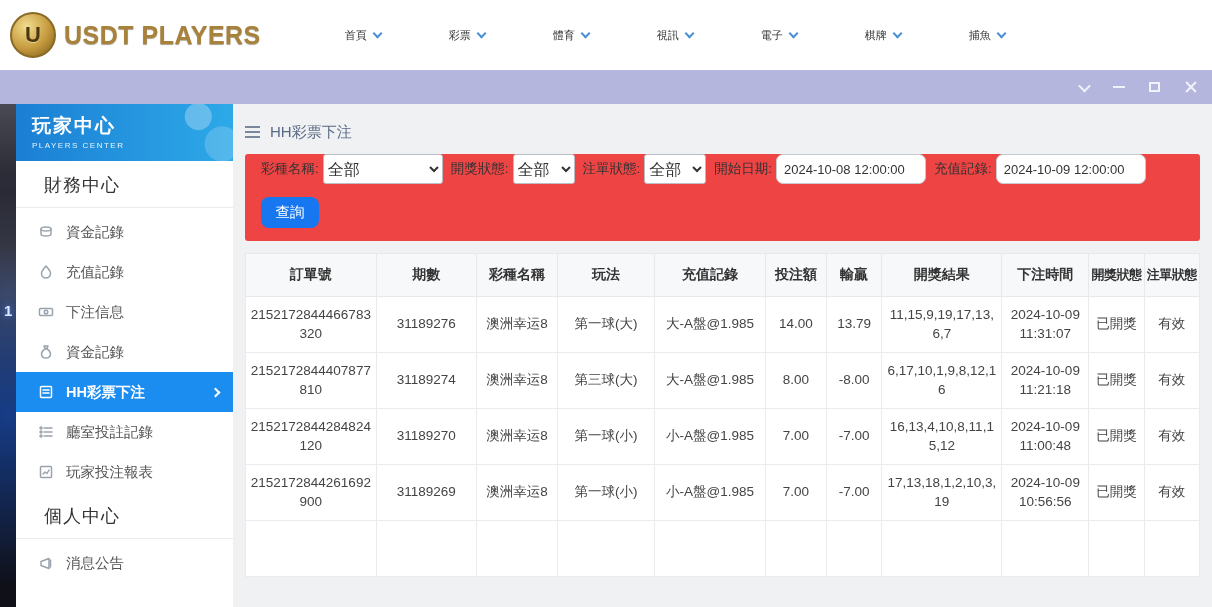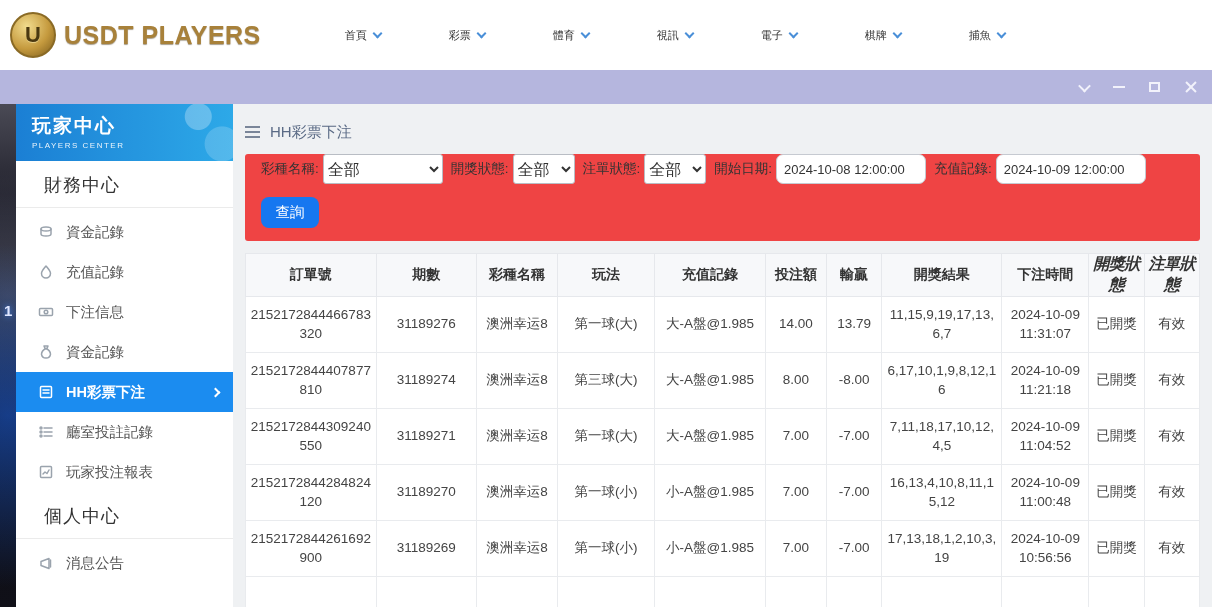--- a/index.html
+++ b/index.html
@@ -80,21 +80,21 @@
   .sel.wide { width:120px; } .sel.narrow { width:62px; }
   .date-input { width:150px; height:30px; border:1px solid #c6cad1; border-radius:7px;
     padding:0 7px; font-size:13px; color:#333; font-family:inherit; }
   .search-btn { margin-top:13px; width:58px; height:31px; background:#1677f0; color:#fff;
     border:none; border-radius:8px; font-size:14.5px; cursor:pointer; font-family:inherit; }
 
   .table-card { background:#fff; margin-top:12px; }
   table { width:100%; border-collapse:collapse; table-layout:fixed; }
   th { background:#f7f8fa; font-weight:bold; font-size:14px; color:#333; height:43px;
     border:1px solid #e6e8ec; padding:0 1px; }
-  th:nth-child(10), th:nth-child(11) { font-size:16px; letter-spacing:-.5px;font-style:italic; }
+  th:nth-child(10), th:nth-child(11) { font-size:13px; letter-spacing:-.5px; }
   td { font-size:13.5px; color:#444; text-align:center; border:1px solid #e9ebee; height:56px;
     padding:2px 4px; line-height:1.35; word-break:break-all; }
 </style>
 </head>
 <body>
 
 <header class="topbar">
   <div class="brand">
     <div class="badge">
       <span>U</span>
@@ -324,33 +324,20 @@
             <td>第三球(大)</td>
             <td>大-A盤@1.985</td>
             <td>8.00</td>
             <td>-8.00</td>
             <td>6,17,10,1,9,8,12,16</td>
             <td>2024-10-09 11:21:18</td>
             <td>已開獎</td>
             <td>有效</td>
           </tr>
           <tr>
-            <td>2152172844309240550</td>
-            <td>31189271</td>
-            <td>澳洲幸运8</td>
-            <td>第一球(大)</td>
-            <td>大-A盤@1.985</td>
-            <td>7.00</td>
-            <td>-7.00</td>
-            <td>7,11,18,17,10,12,4,5</td>
-            <td>2024-10-09 11:04:52</td>
-            <td>已開獎</td>
-            <td>有效</td>
-          </tr>
-          <tr>
             <td>2152172844284824120</td>
             <td>31189270</td>
             <td>澳洲幸运8</td>
             <td>第一球(小)</td>
             <td>小-A盤@1.985</td>
             <td>7.00</td>
             <td>-7.00</td>
             <td>16,13,4,10,8,11,15,12</td>
             <td>2024-10-09 11:00:48</td>
             <td>已開獎</td>

